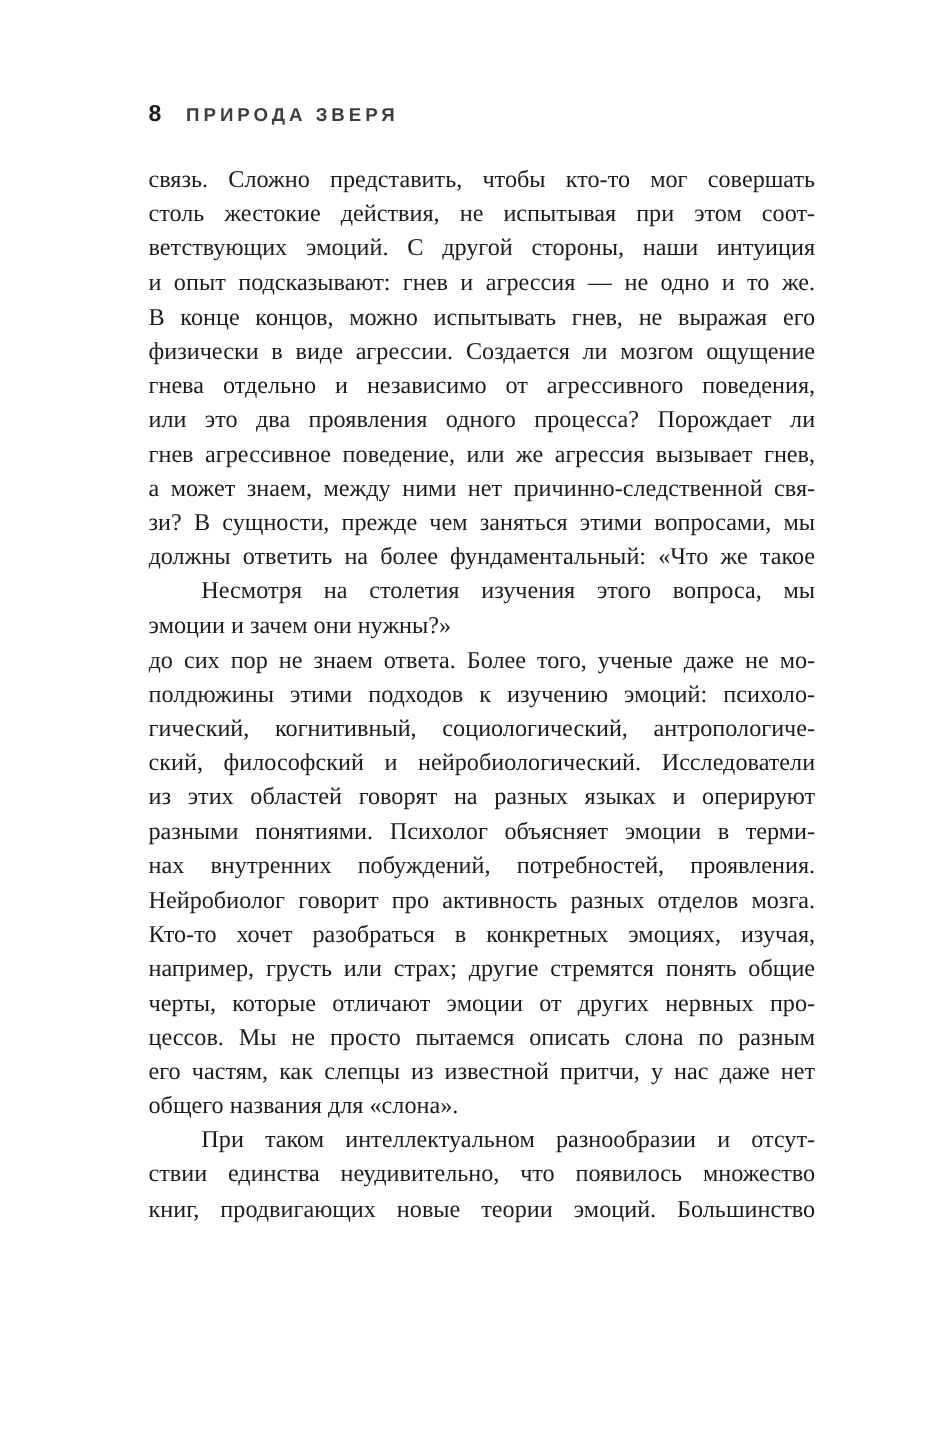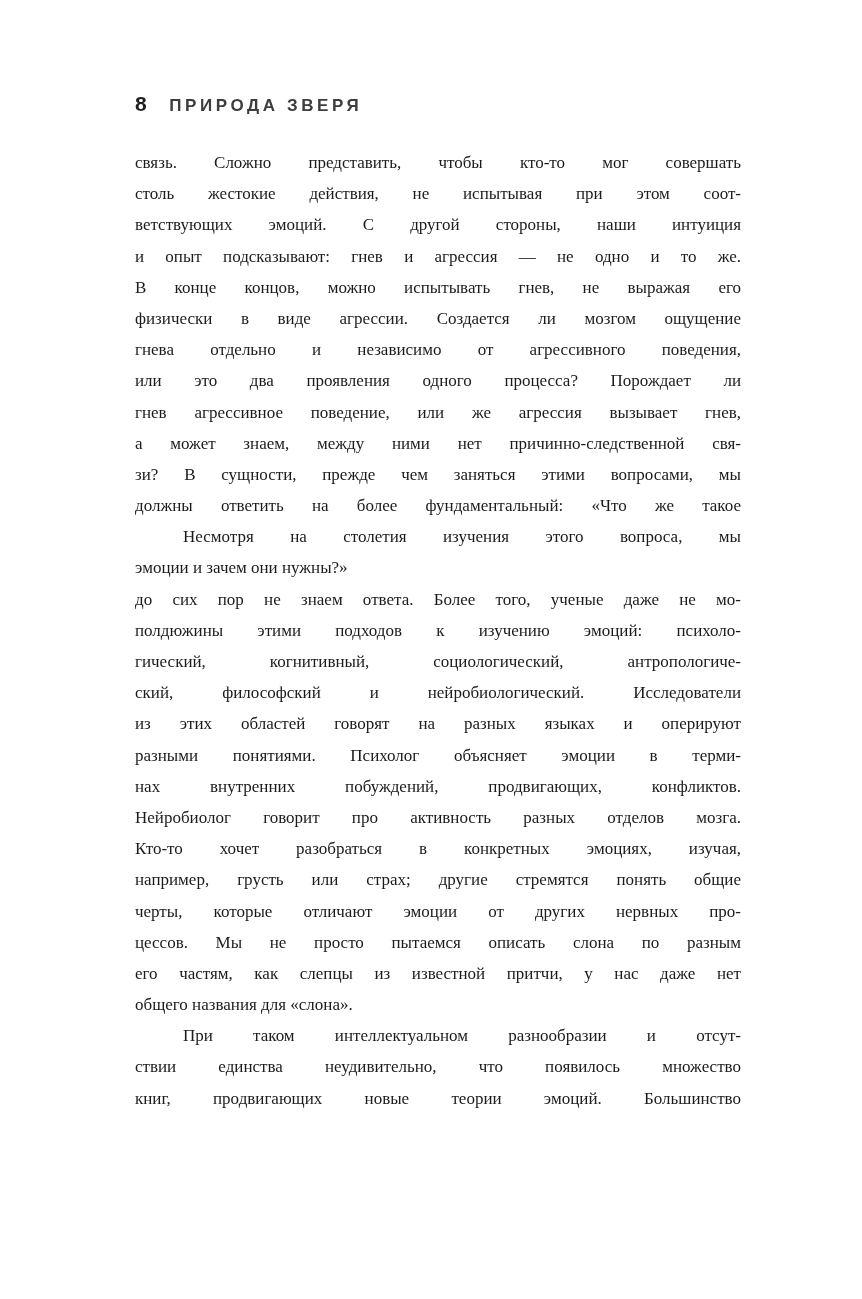--- a/index.html
+++ b/index.html
@@ -37,21 +37,21 @@
     font-weight: 700;
     color: #3d3d3d;
     letter-spacing: 3.6px;
     text-transform: uppercase;
   }
   .body-text {
     position: absolute;
     left: 135px;
     top: 147px;
     width: 606px;
-    font-size: 17px;
+    font-size: 22px;
     line-height: 31.2px;
   }
   .text-line {
     height: 31.2px;
     overflow: hidden;
     text-align: justify;
     text-align-last: justify;
     text-justify: inter-word;
     white-space: normal;
   }
@@ -86,21 +86,21 @@
       <div class="text-line">зи? В сущности, прежде чем заняться этими вопросами, мы</div>
       <div class="text-line">должны ответить на более фундаментальный: «Что же такое</div>
       <div class="text-line indented">Несмотря на столетия изучения этого вопроса, мы</div>
       <div class="text-line last-left">эмоции и зачем они нужны?»</div>
       <div class="text-line">до сих пор не знаем ответа. Более того, ученые даже не мо-</div>
       <div class="text-line">полдюжины этими подходов к изучению эмоций: психоло-</div>
       <div class="text-line">гический, когнитивный, социологический, антропологиче-</div>
       <div class="text-line">ский, философский и нейробиологический. Исследователи</div>
       <div class="text-line">из этих областей говорят на разных языках и оперируют</div>
       <div class="text-line">разными понятиями. Психолог объясняет эмоции в терми-</div>
-      <div class="text-line">нах внутренних побуждений, продвигающих, конфликтов.</div>
+      <div class="text-line">нах внутренних побуждений, потребностей, проявления.</div>
       <div class="text-line">Нейробиолог говорит про активность разных отделов мозга.</div>
       <div class="text-line">Кто-то хочет разобраться в конкретных эмоциях, изучая,</div>
       <div class="text-line">например, грусть или страх; другие стремятся понять общие</div>
       <div class="text-line">черты, которые отличают эмоции от других нервных про-</div>
       <div class="text-line">цессов. Мы не просто пытаемся описать слона по разным</div>
       <div class="text-line">его частям, как слепцы из известной притчи, у нас даже нет</div>
       <div class="text-line last-left">общего названия для «слона».</div>
       <div class="text-line indented">При таком интеллектуальном разнообразии и отсут-</div>
       <div class="text-line">ствии единства неудивительно, что появилось множество</div>
       <div class="text-line">книг, продвигающих новые теории эмоций. Большинство</div>

